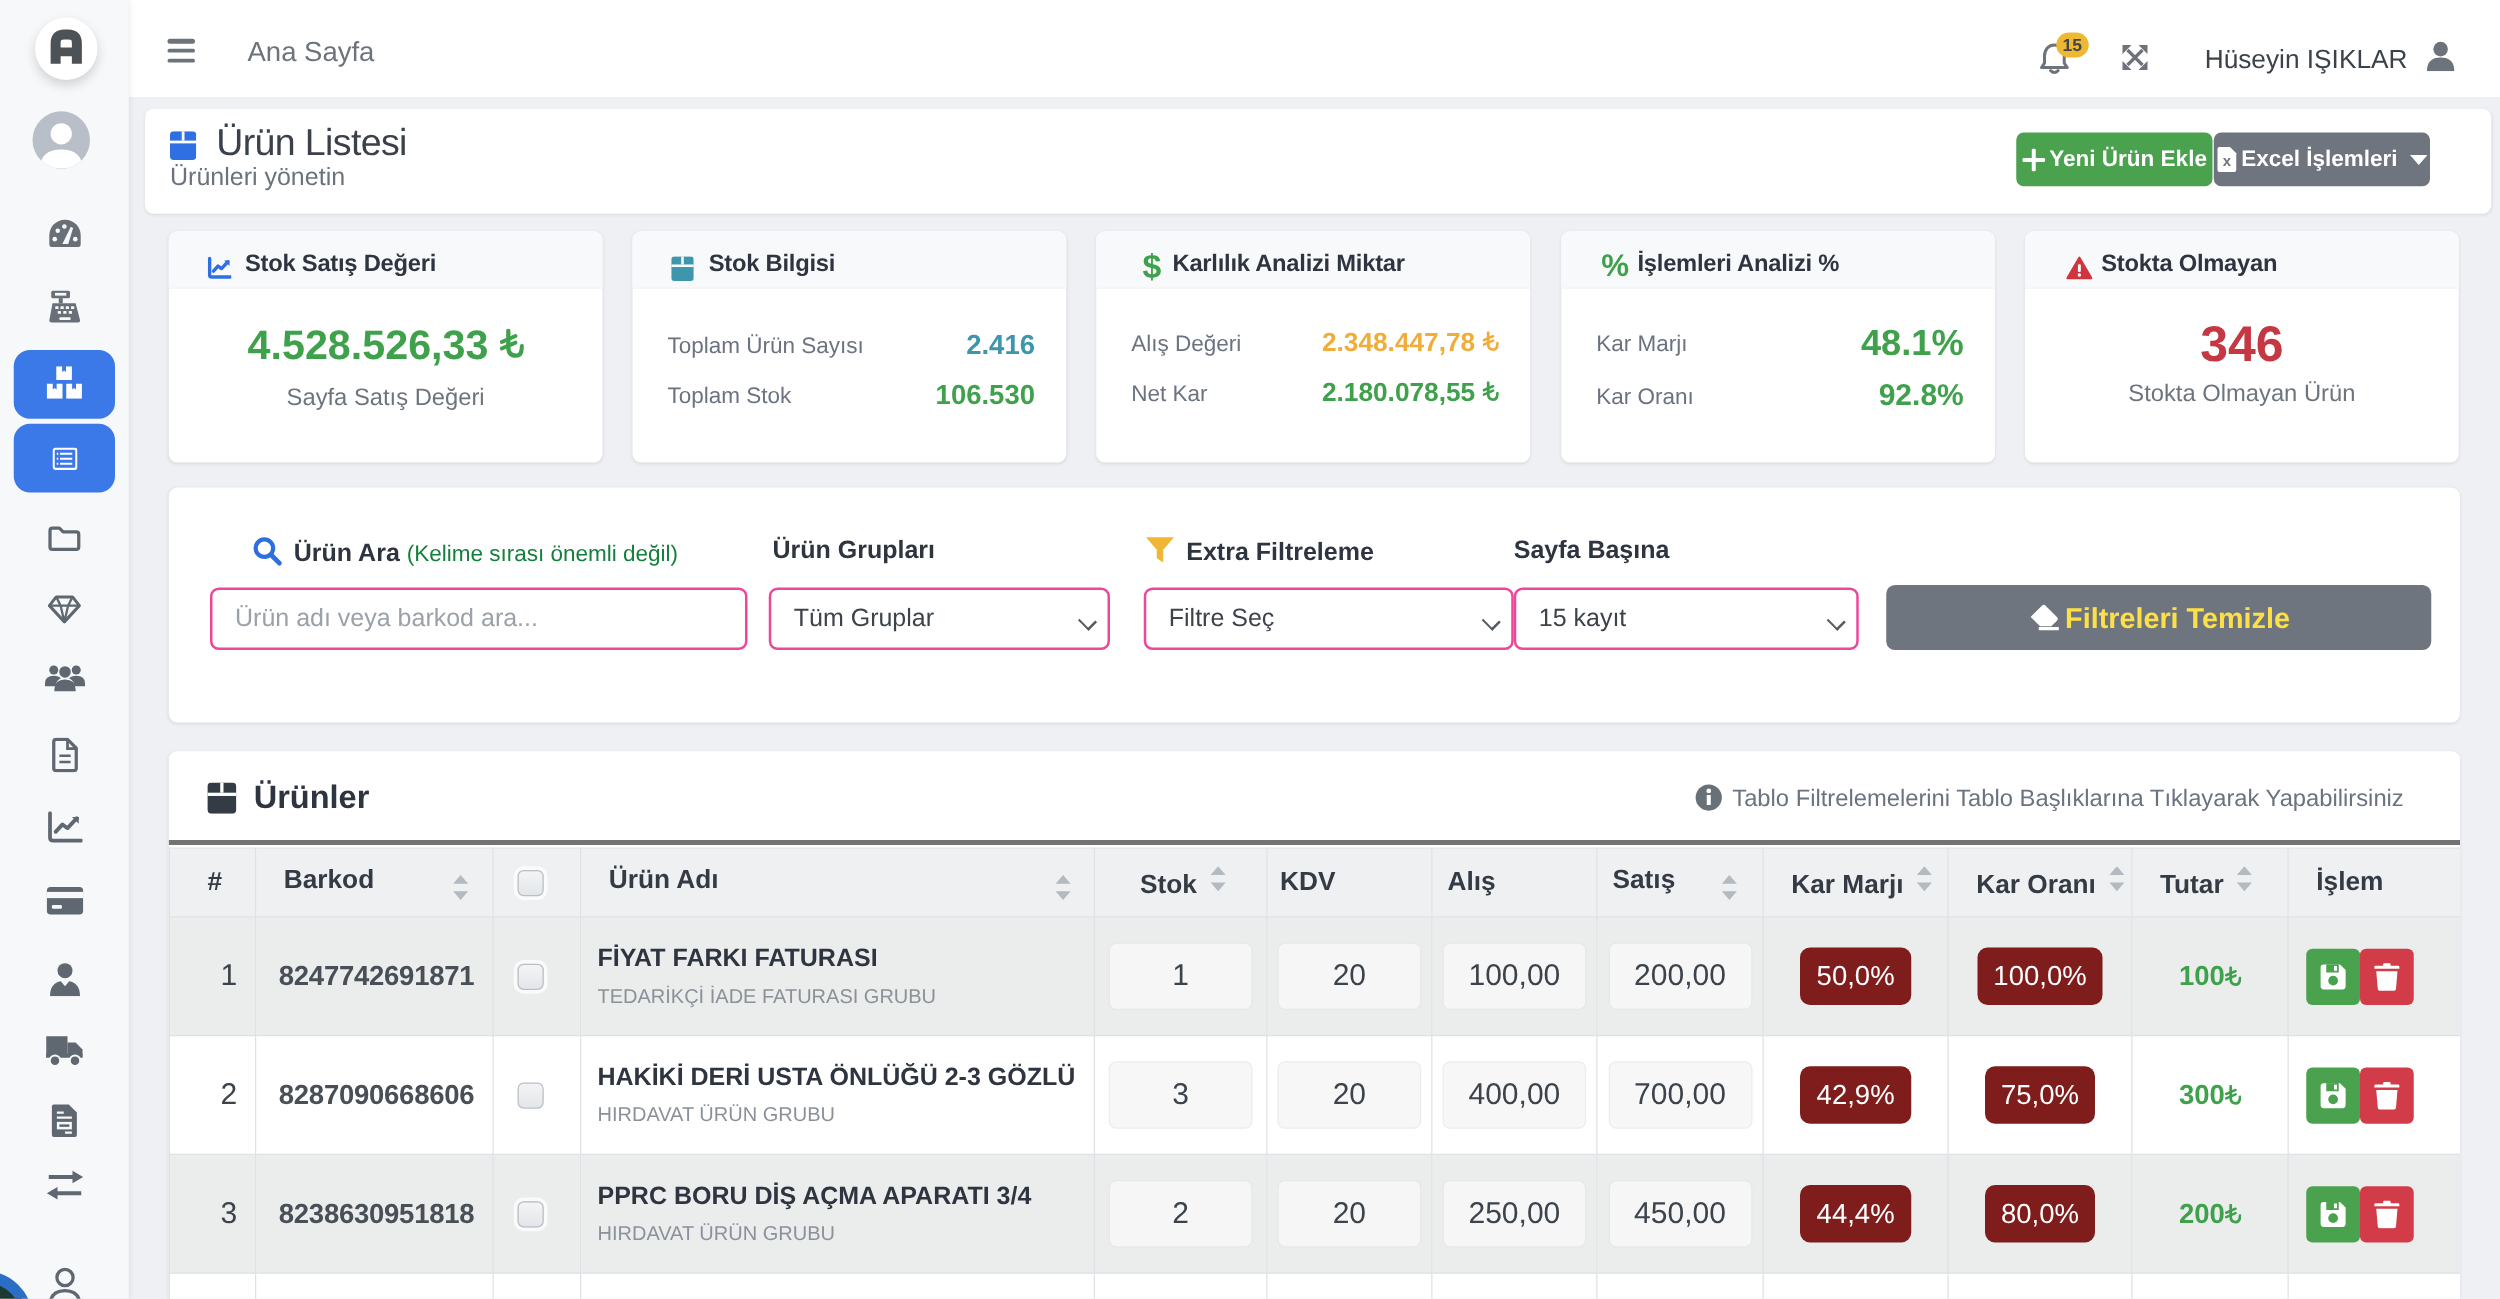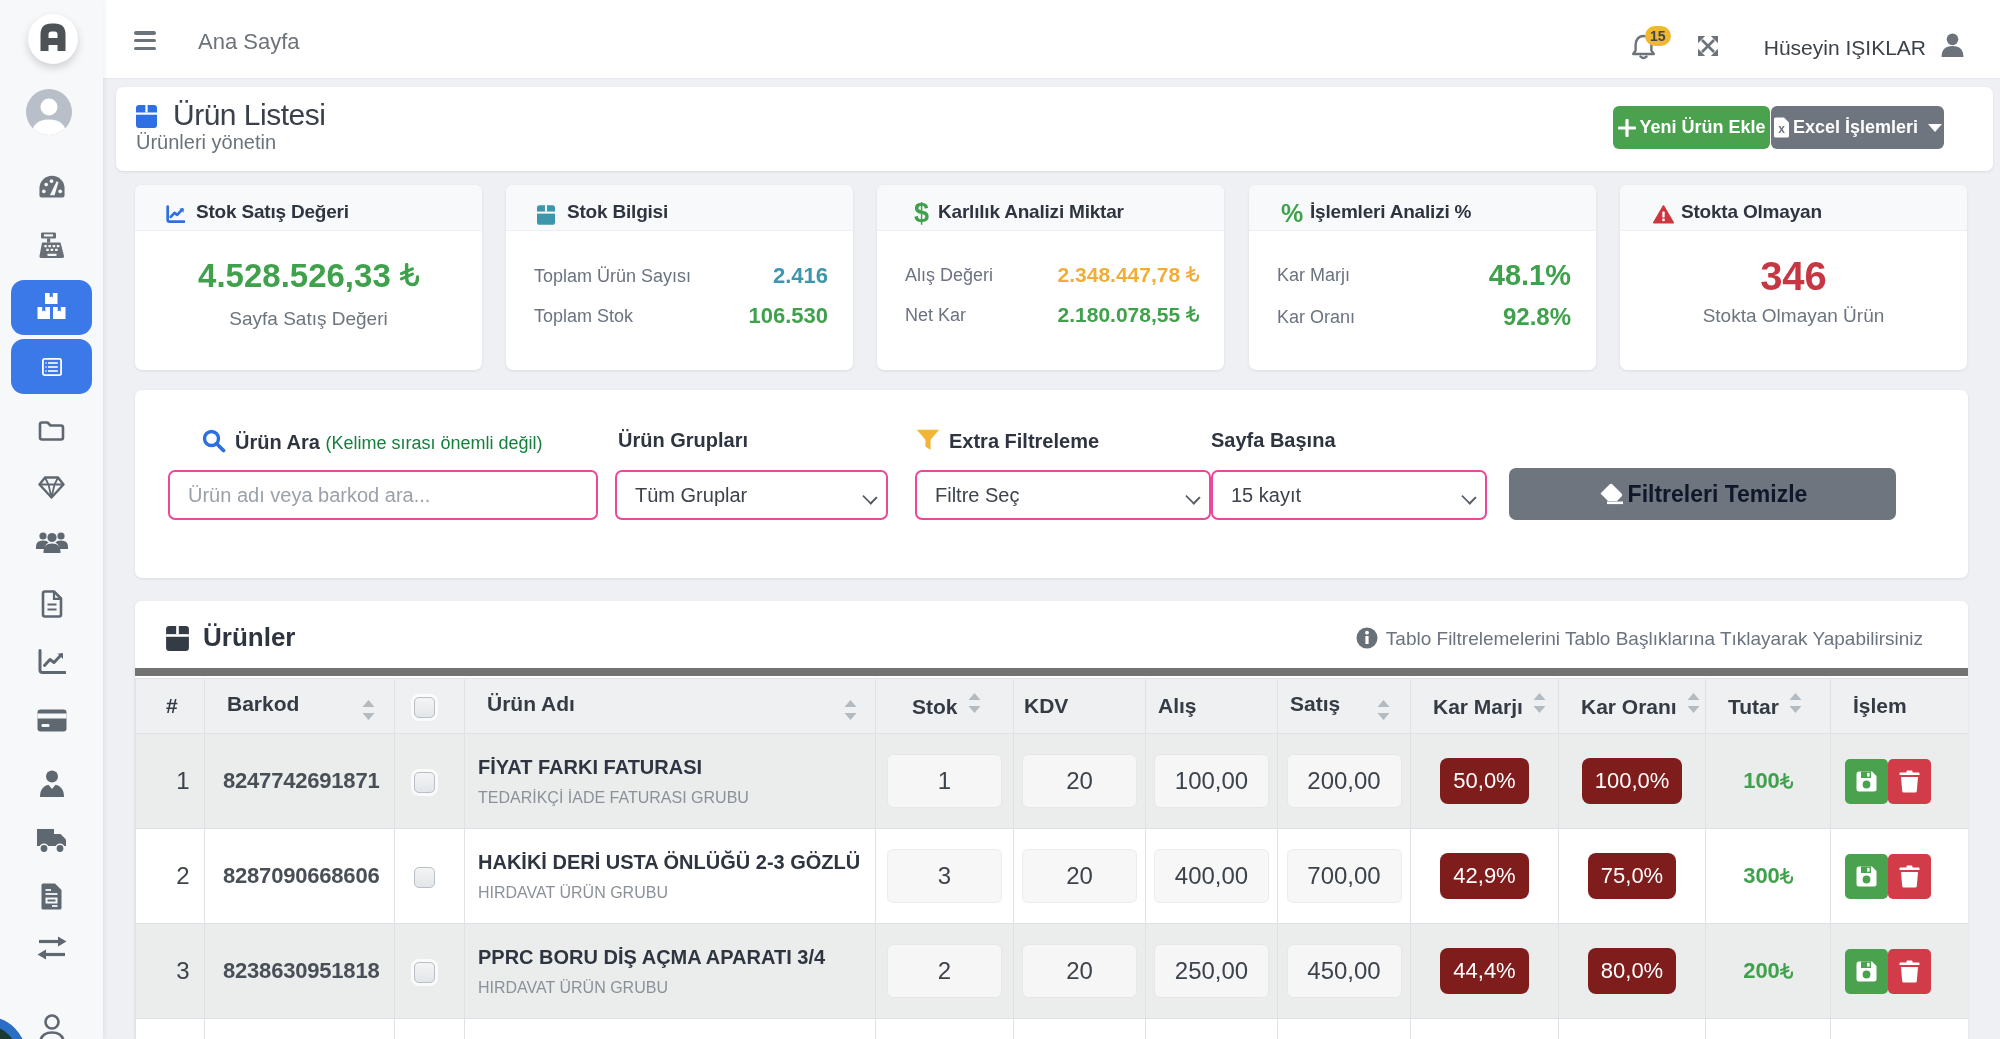--- a/index.html
+++ b/index.html
@@ -54,25 +54,25 @@
 .orange{ color:#f0ad3a; }
 .red   { color:#c53843; }
 
 
 #filtercard { left:135px; top:390px; width:1833px; height:188px; }
 .flabel { position:absolute; top:39px; font-size:20px; font-weight:bold; color:#2f3540; white-space:nowrap; }
 .flabel .small { font-weight:normal; color:#15803d; font-size:18px; }
 .finput, .fselect { position:absolute; top:80px; height:50px; border:2px solid #ec4899; border-radius:7px; background:#fff; font-size:20px; color:#3c434b; display:flex; align-items:center; padding:0 18px; }
 .placeholder { color:#9aa1a9; }
 .fselect .chev { position:absolute; right:10px; top:19px; width:12px; height:12px; border-right:2.4px solid #555b62; border-bottom:2.4px solid #555b62; transform:rotate(45deg) scaleY(0.8); }
-#btn-clear { position:absolute; left:1374px; top:78px; width:387px; height:52px; background:#6e757e; border-radius:7px; color:#0f172a; font-size:23px; font-weight:bold; display:flex; align-items:center; justify-content:center; }
+#btn-clear { position:absolute; left:1374px; top:78px; width:436px; height:52px; background:#6e757e; border-radius:7px; color:#fde047; font-size:23px; font-weight:bold; display:flex; align-items:center; justify-content:center; }
 
 
 #tablecard { left:135px; top:601px; width:1833px; height:438px; border-radius:7px 7px 0 0; overflow:hidden; }
-#tchead { position:absolute; left:0; top:0; right:0; height:75px; background:#fff; border-bottom:8px solid #737373; }
+#tchead { position:absolute; left:0; top:0; right:0; height:75px; background:#fff; border-bottom:4px solid #737373; }
 #tchead .t { position:absolute; left:68px; top:21px; font-size:26px; font-weight:bold; color:#2f3540; }
 #tchead .ic { position:absolute; left:30px; top:24px; }
 #tchead .info { position:absolute; right:45px; top:26px; font-size:19px; color:#6b7280; }
 #tchead .info svg { vertical-align:-4px; margin-right:8px; }
 table { border-collapse:collapse; position:absolute; left:0; top:77px; width:1833px; table-layout:fixed; }
 th, td { border:1px solid #dee2e6; }
 th { background:#eef0f2; height:55px; font-size:21px; color:#343b44; text-align:left; padding-left:22px; white-space:nowrap; }
 td { height:95px; text-align:center; font-size:24px; color:#3c434b; }
 tr.odd td { background:#ebecec; }
 tr.even td { background:#fff; }

